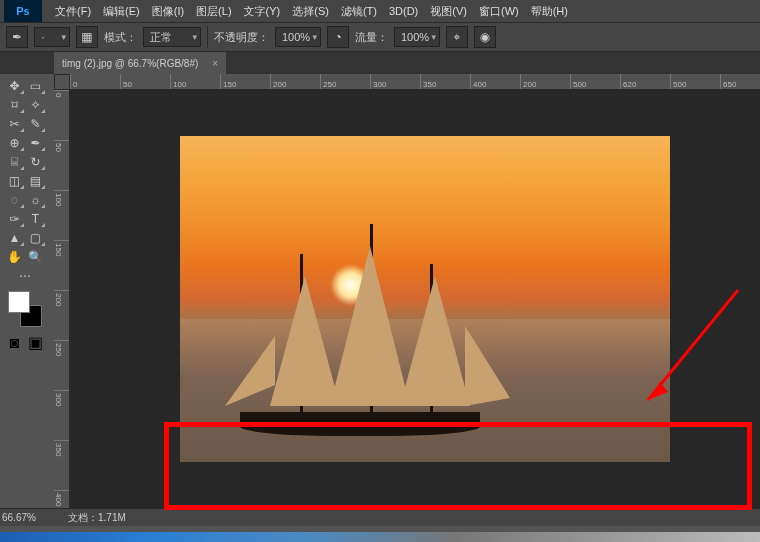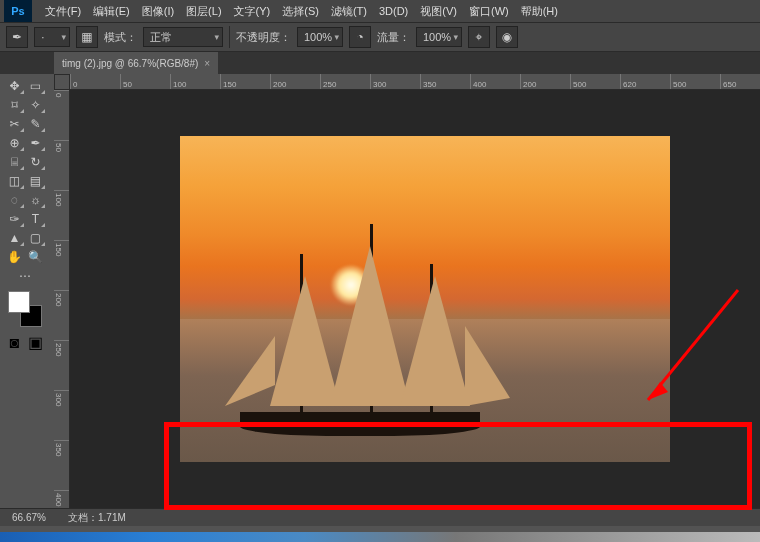--- a/index.html
+++ b/index.html
@@ -1,26 +1,26 @@
 <!DOCTYPE html>
 <html><head>
 <meta charset="utf-8">
 <style>
 *{margin:0;padding:0;box-sizing:border-box;font-family:"Microsoft YaHei",Arial,sans-serif;user-select:none}
 body{background:#535353;width:760px;height:542px;overflow:hidden;position:relative}
 .menubar{background:#454545;height:22px;display:flex;align-items:center;gap:2px;padding:0 4px;font-size:11px;color:#ddd}
-.menubar .logo{width:28px;height:22px;display:flex;align-items:center;justify-content:center;background:#001e36;color:#31a8ff;font-weight:bold;font-size:11px;margin-right:6px}
+.menubar .logo{width:38px;height:22px;display:flex;align-items:center;justify-content:center;background:#001e36;color:#31a8ff;font-weight:bold;font-size:11px;margin-right:6px}
 .menubar span{padding:2px 5px;cursor:default}
 .optbar{background:#454545;height:30px;border-top:1px solid #2a2a2a;border-bottom:1px solid #2a2a2a;display:flex;align-items:center;gap:6px;padding:0 6px;font-size:11px;color:#ccc}
 .iconbtn{width:22px;height:22px;background:#383838;border:1px solid #222;display:flex;align-items:center;justify-content:center;color:#ccc;font-size:12px}
 .sel{background:#383838;border:1px solid #222;height:20px;display:flex;align-items:center;padding:0 14px 0 6px;position:relative;font-size:11px}
 .sel::after{content:"▾";position:absolute;right:3px;font-size:9px;color:#aaa}
 .sep{width:1px;height:22px;background:#2a2a2a}
 .tabbar{background:#333;height:22px;display:flex;align-items:center;padding-left:54px;font-size:10px;color:#ccc}
-.tabbar .tab{background:#535353;padding:3px 8px;height:22px;display:flex;align-items:center;gap:6px}
+.tabbar .tab{background:#535353;padding:3px 8px;height:22px;display:flex;align-items:center;gap:14px}
 .tabbar .tab .close{font-size:10px;color:#aaa}
 .toolbar{position:absolute;left:2px;top:74px;width:46px;background:#535353;display:flex;flex-wrap:wrap;padding:2px}
 .tool{width:21px;height:19px;display:flex;align-items:center;justify-content:center;color:#ccc;font-size:12px;cursor:default;position:relative}
 .tool.sub::after{content:"";position:absolute;right:1px;bottom:1px;border:2px solid transparent;border-right-color:#aaa;border-bottom-color:#aaa}
 .swatches{width:40px;height:40px;position:relative;margin:4px 2px}
 .fg{position:absolute;left:2px;top:2px;width:22px;height:22px;background:#fff;border:1px solid #777}
 .bg{position:absolute;right:2px;bottom:2px;width:22px;height:22px;background:#000;border:1px solid #777}
 .qmask{width:21px;height:19px;display:flex;align-items:center;justify-content:center}
 .canvas-area{position:absolute;left:54px;top:74px;right:0;bottom:20px;background:#272727;overflow:hidden}
 .ruler-h{position:absolute;left:16px;top:0;right:0;height:16px;background:#535353;border-bottom:1px solid #2a2a2a;display:flex;overflow:hidden}
@@ -29,21 +29,21 @@
 .ruler-v span{height:50px;flex:0 0 50px;font-size:8px;color:#bbb;writing-mode:vertical-lr;padding-top:2px;border-top:1px solid #777}
 .ruler-corner{position:absolute;left:0;top:0;width:16px;height:16px;background:#535353;border:1px solid #2a2a2a}
 .doc{position:absolute;left:126px;top:62px;width:490px;height:326px;background:linear-gradient(to bottom,#f7b456 0%,#f5a23a 15%,#ef8a2a 30%,#e9741f 40%,#d46831 50%,#a87348 56%,#8b6f5a 60%,#7a6e63 100%)}
 .sun{position:absolute;left:150px;top:128px;width:42px;height:42px;border-radius:50%;background:radial-gradient(circle,#fffef0 0%,#ffe9a0 40%,rgba(255,200,100,0) 70%);filter:blur(1px)}
 .sea{position:absolute;left:0;bottom:0;width:100%;height:44%;background:linear-gradient(to bottom,#b0805a 0%,#7d6452 40%,#6a5849 100%)}
 .ship{position:absolute;left:40px;top:80px;width:400px;height:220px}
 .hull{position:absolute;left:20px;bottom:0;width:240px;height:24px;background:#1a120c;border-radius:0 0 40% 40%}
 .mast{position:absolute;bottom:22px;width:3px;background:#1a120c}
 .sail{position:absolute;background:#c9a070;clip-path:polygon(0 100%,100% 100%,50% 0)}
 .status{position:absolute;left:0;bottom:16px;right:0;height:18px;background:#454545;display:flex;align-items:center;font-size:10px;color:#ccc;border-top:1px solid #2a2a2a}
-.status .zoom{width:62px;padding-left:12px}
+.status .zoom{width:62px;padding-left:2px}
 .status .info{padding-left:6px}
 .redbox{position:absolute;border:5px solid #ff0000;pointer-events:none}
 .arrow{position:absolute;width:140px;height:140px;pointer-events:none}
 .arrow svg{width:100%;height:100%}
 .taskbar{position:absolute;left:0;bottom:0;right:0;height:10px;background:linear-gradient(to right,#1a5fb4,#2a7fd4,#4a8ac4,#777,#999,#bbb)}
 </style>
 </head>
 <body>
 
 <div class="menubar">
@@ -59,21 +59,21 @@
   <span>视图(V)</span>
   <span>窗口(W)</span>
   <span>帮助(H)</span>
 </div>
 
 <div class="optbar">
   <div class="iconbtn">✒</div>
   <div class="sel" style="width:36px">·</div>
   <div class="iconbtn">▦</div>
   <span>模式：</span>
-  <div class="sel" style="width:80px">正常</div>
+  <div class="sel" style="width:58px">正常</div>
   <div class="sep"></div>
   <span>不透明度：</span>
   <div class="sel" style="width:46px">100%</div>
   <div class="iconbtn">◔</div>
   <span>流量：</span>
   <div class="sel" style="width:46px">100%</div>
   <div class="iconbtn">⌖</div>
   <div class="iconbtn">◉</div>
 </div>
 

